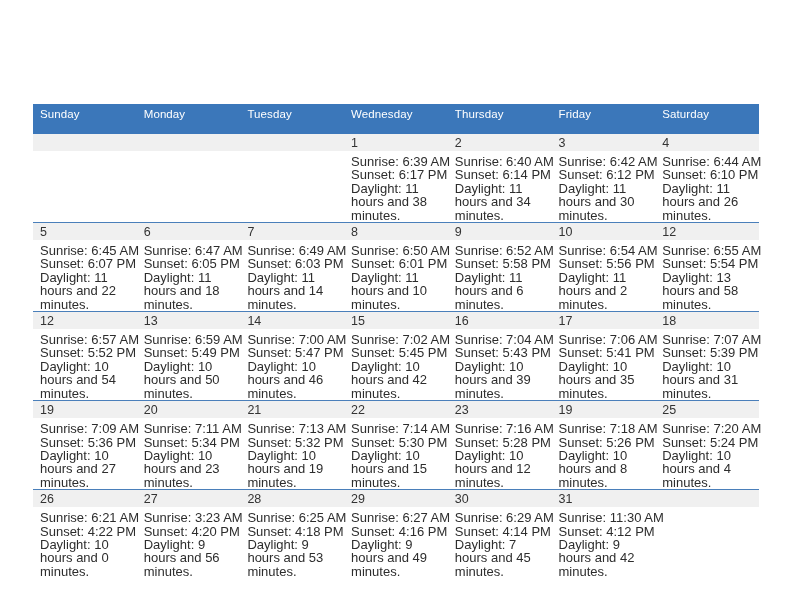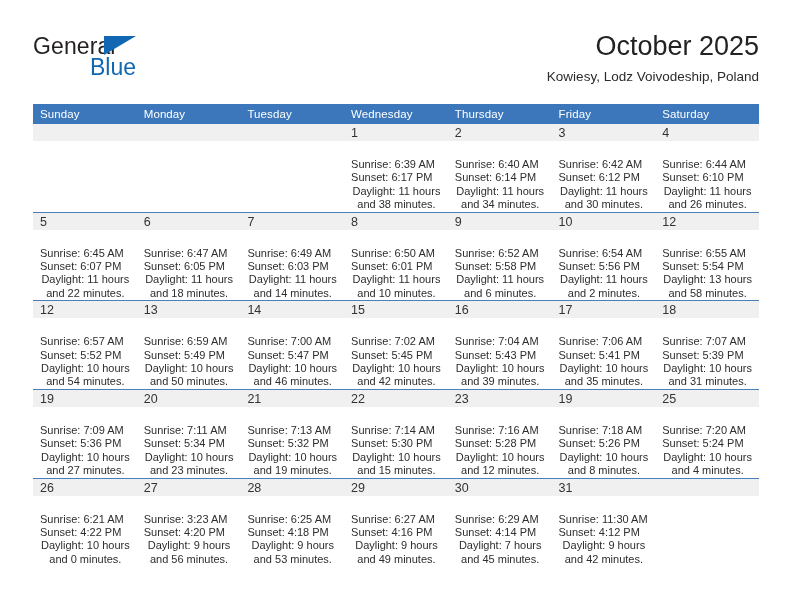--- a/index.html
+++ b/index.html
@@ -98,21 +98,21 @@
     border-collapse: collapse;
     table-layout: fixed;
   }
 
   .calendar th {
     background: #3b77ba;
     color: #ffffff;
     font-size: 11.5px;
     font-weight: normal;
     text-align: left;
-    padding: 4px 0 4px 7px;
+    padding: 4px 0 14px 7px;
     height: 20px;
     box-sizing: border-box;
     letter-spacing: 0.1px;
   }
 
   .calendar td {
     vertical-align: top;
     padding: 0;
     width: 103.71px;
     border-top: 1px solid #4a7fba;
@@ -137,52 +137,36 @@
     padding: 1px 0 0 7px;
     box-sizing: border-box;
     white-space: nowrap;
   }
   .day-num.empty {
     color: transparent;
   }
 
   .info {
     padding: 4px 6px 0 7px;
-    font-size: 11px;
+    font-size: 13px;
     line-height: 13.4px;
     color: #2d2d2d;
-    margin-top: 13px;
   }
   .info div {
     white-space: nowrap;
   }
   .info .daylight-wrap {
     white-space: normal;
-    text-align: center;
   }
 </style>
 </head>
 <body>
 
 <div class="page">
 
-  <div class="header">
-
-    <div class="brand">
-      <span class="brand-general">General</span>
-      <span class="brand-triangle"></span>
-      <span class="brand-blue">Blue</span>
-    </div>
-
-    <div class="title-block">
-      <h1 class="cal-title">October 2025</h1>
-      <p class="cal-subtitle">Kowiesy, Lodz Voivodeship, Poland</p>
-    </div>
-
-  </div>
 
   <table class="calendar">
     <thead>
       <tr>
         <th>Sunday</th>
         <th>Monday</th>
         <th>Tuesday</th>
         <th>Wednesday</th>
         <th>Thursday</th>
         <th>Friday</th>

